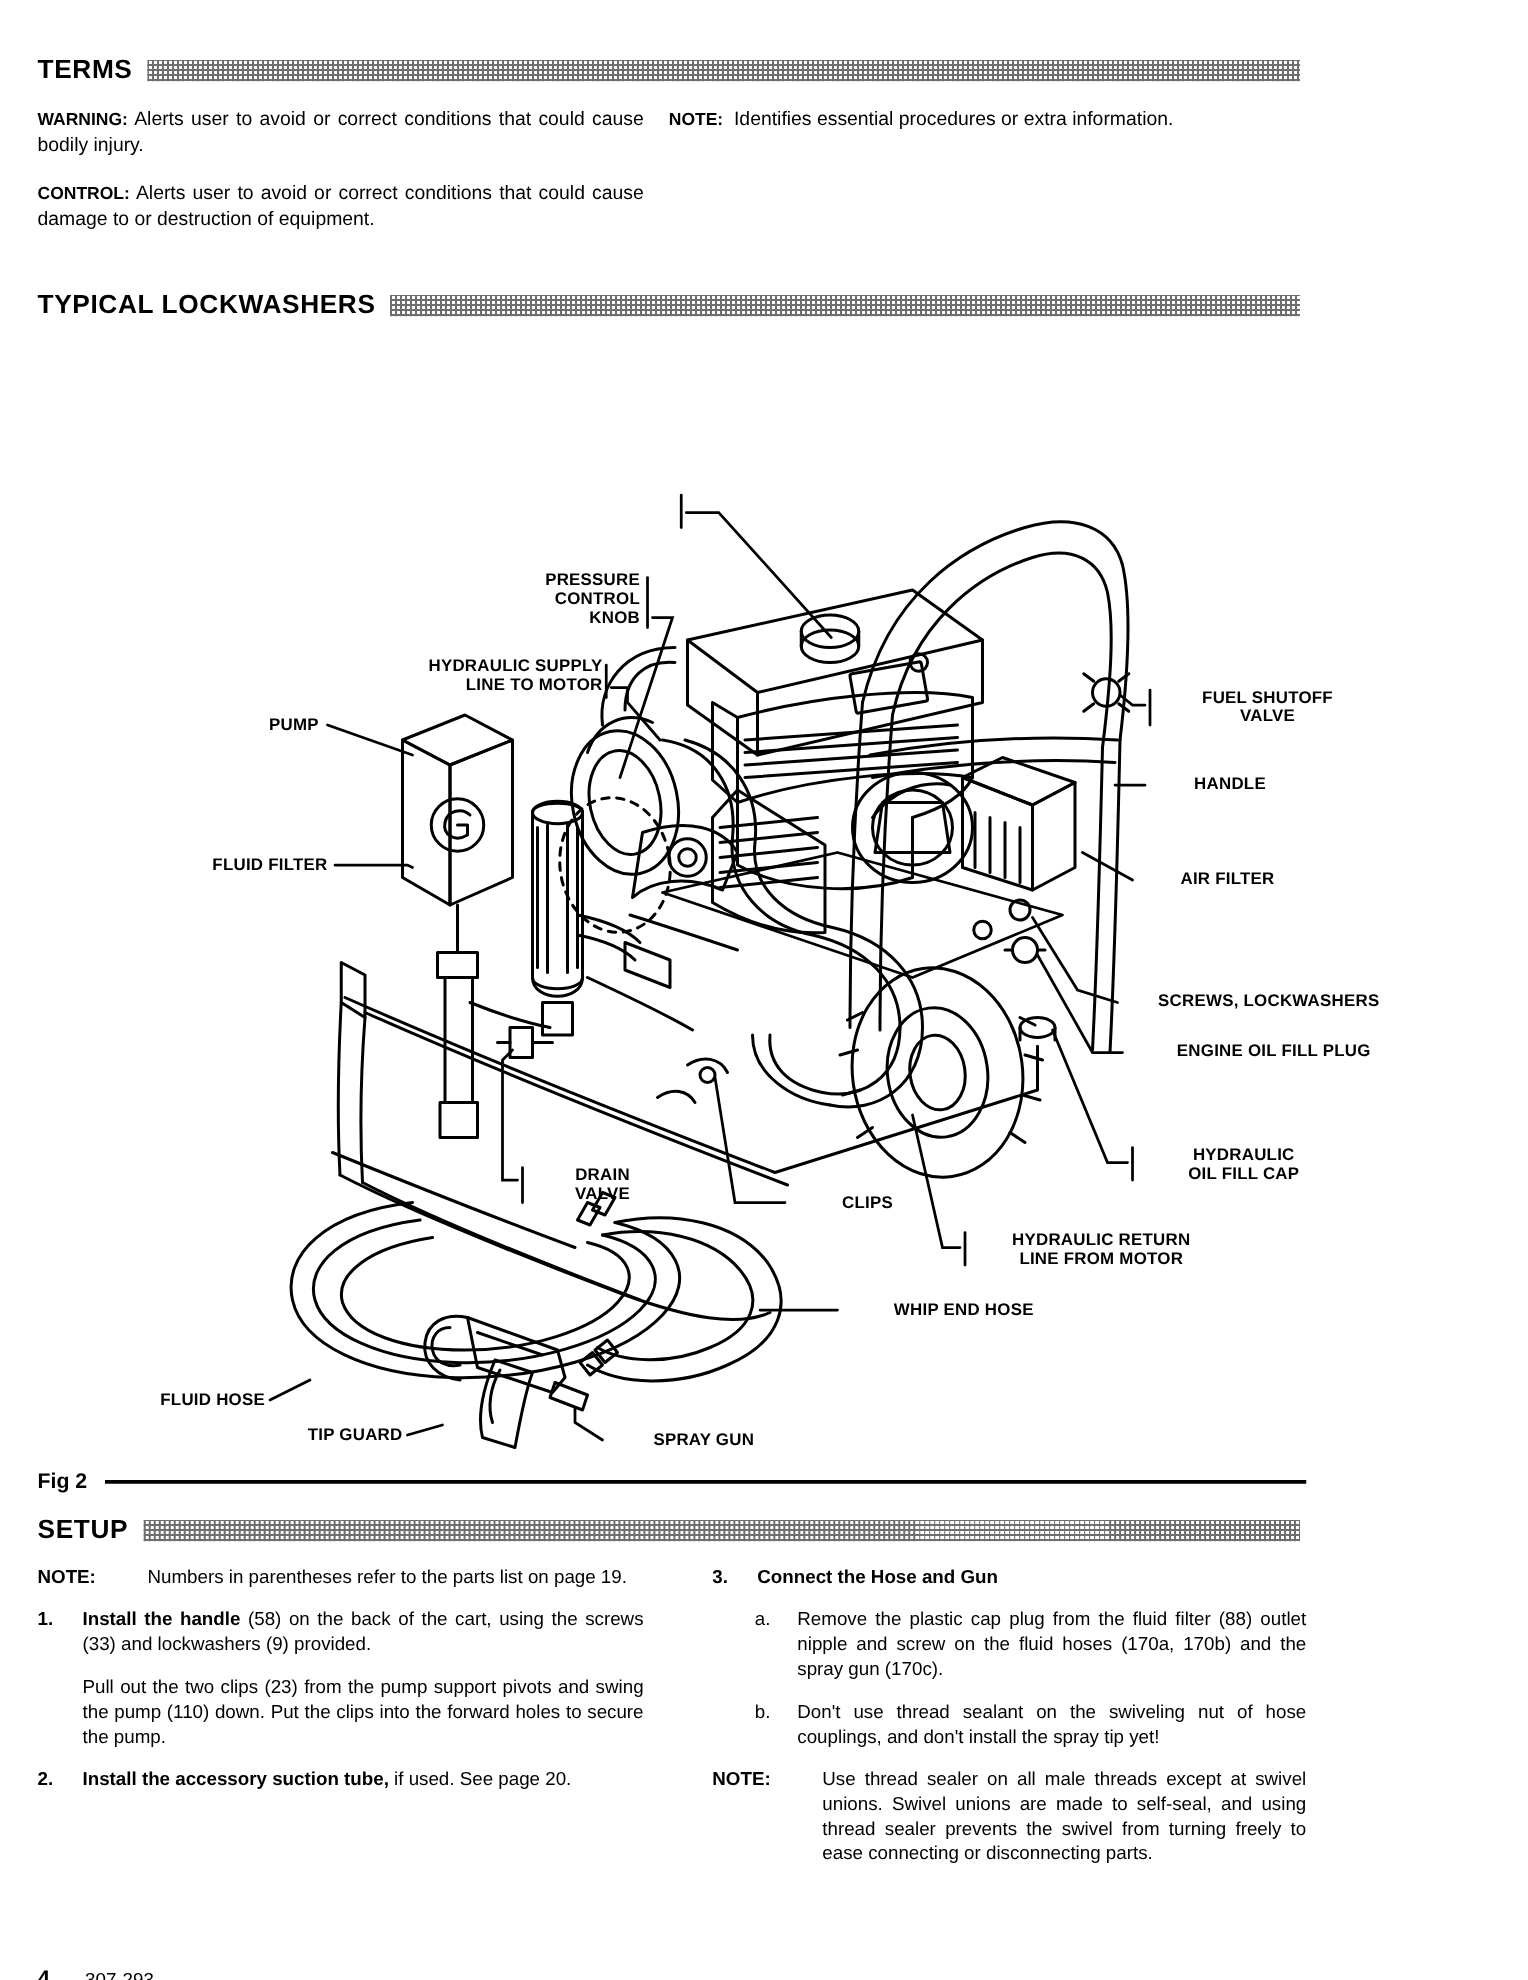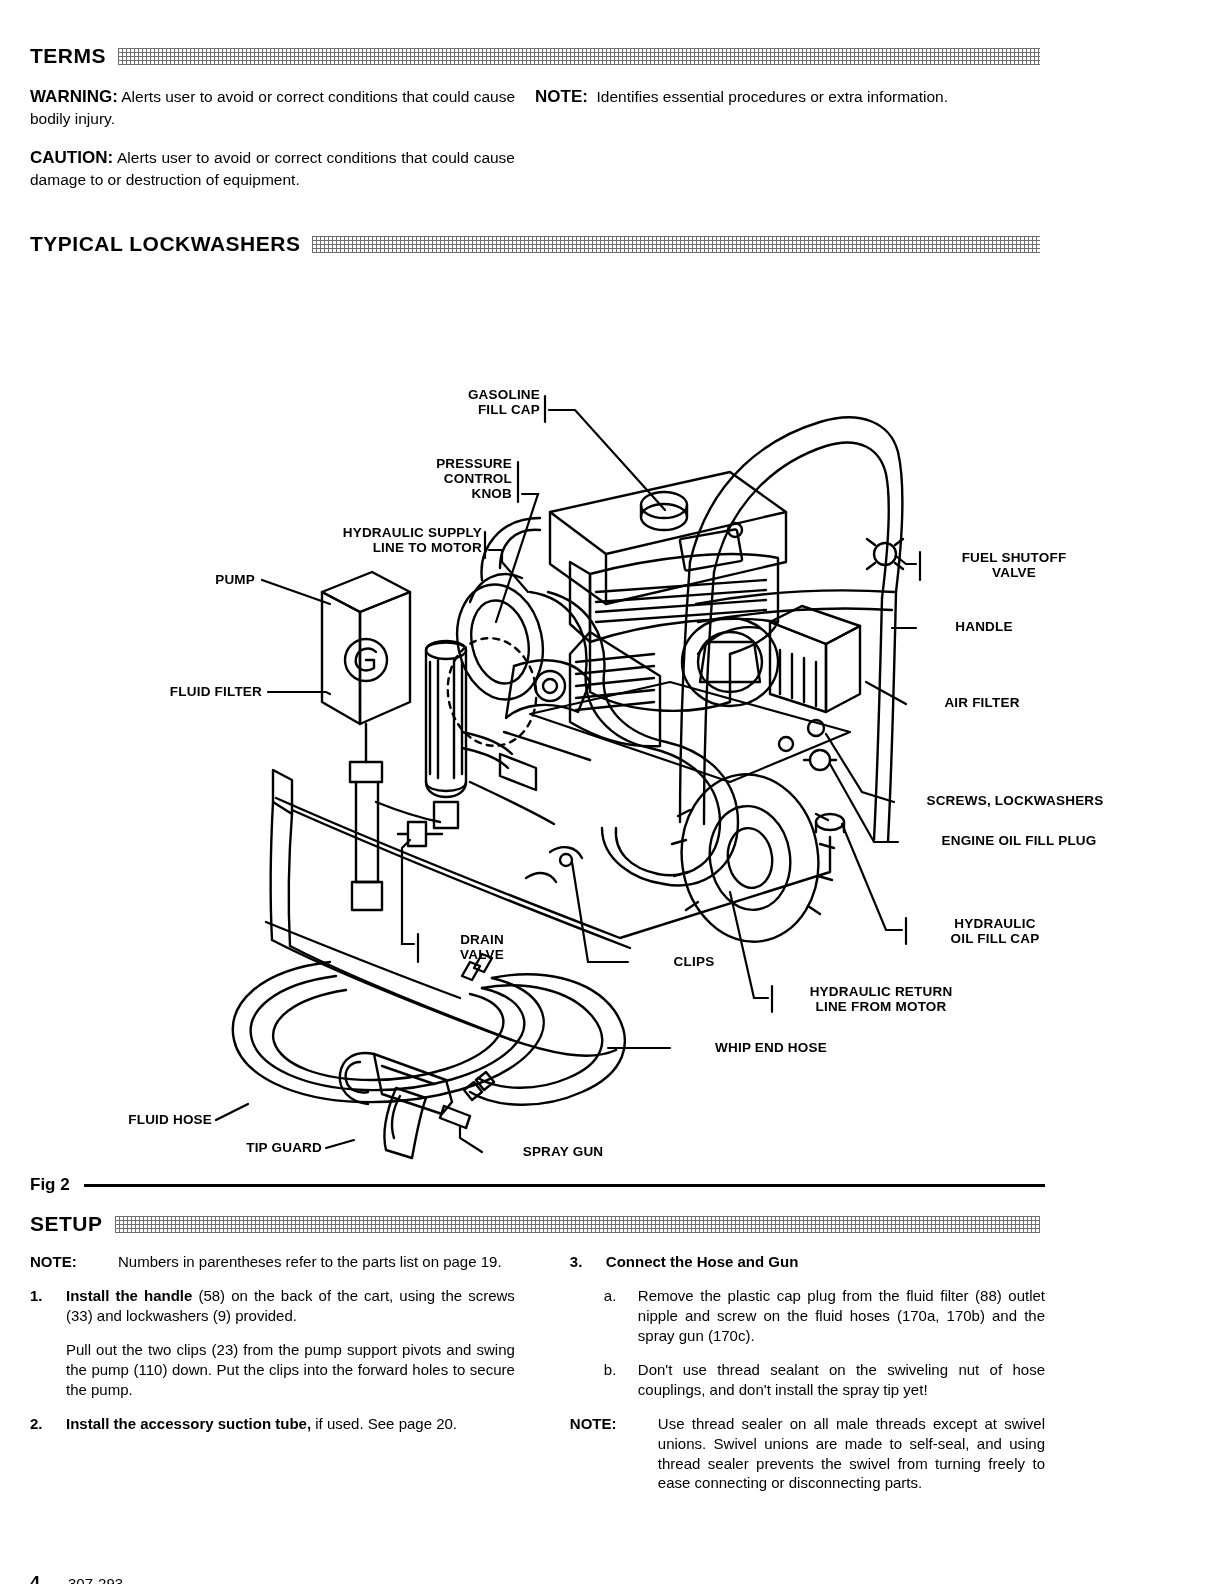--- a/index.html
+++ b/index.html
@@ -56,21 +56,21 @@
     margin-top: 18px;
   }
   .terms-col-left { width: 505px; padding-right: 20px; box-sizing: border-box; }
   .terms-col-right { width: 485px; }
   .term-para {
     font-size: 15.5px;
     line-height: 1.35;
     margin-bottom: 17px;
     text-align: justify;
   }
-  .term-para b { font-size: 17px; }
+  .term-para b { font-size: 14px; }
 
   
   #typical-installation-section {
     position: absolute;
     left: 30px;
     top: 232px;
     width: 1010px;
   }
 
   
@@ -171,21 +171,21 @@
 <div class="page">
 
   <div id="terms-section">
     <div class="section-head">
       <div class="title">TERMS</div>
       <div class="halftone"></div>
     </div>
     <div class="terms-cols">
       <div class="terms-col-left">
         <div class="term-para"><b>WARNING:</b><span> Alerts user to avoid or correct conditions that could cause bodily injury.</span></div>
-        <div class="term-para"><b>CAUTION:</b><span> Alerts user to avoid or correct conditions that could cause damage to or destruction of equipment.</span></div>
+        <div class="term-para"><b>CONTROL:</b><span> Alerts user to avoid or correct conditions that could cause damage to or destruction of equipment.</span></div>
       </div>
       <div class="terms-col-right">
         <div class="term-para"><b>NOTE:</b>&nbsp;&nbsp;<span>Identifies essential procedures or extra information.</span></div>
       </div>
     </div>
   </div>
 
   <div id="typical-installation-section">
     <div class="section-head">
       <div class="title">TYPICAL LOCKWASHERS</div>
@@ -393,22 +393,20 @@
         <path d="M868 580 L 844 580 L 800 502"></path>
 
         <path d="M872 668 L 856 668 L 812 562"></path>
         <path d="M876 656 L 876 682"></path>
 
         <path d="M738 736 L 724 736 L 700 630"></path>
         <path d="M742 724 L 742 750"></path>
       </g>
     </svg>
 
-    <div class="callout right" style="left:220px; top:125px; width:290px;">GASOLINE
-FILL CAP</div>
     <div class="callout right" style="left:220px; top:194px; width:262px;">PRESSURE
 CONTROL
 KNOB</div>
     <div class="callout right" style="left:190px; top:263px; width:262px;">HYDRAULIC SUPPLY
 LINE TO MOTOR</div>
     <div class="callout right" style="left:80px; top:310px; width:145px;">PUMP</div>
     <div class="callout right" style="left:60px; top:422px; width:172px;">FLUID FILTER</div>
     <div class="callout left" style="left:392px; top:670px; width:120px;">DRAIN
 VALVE</div>
     <div class="callout left" style="left:604px; top:692px; width:120px;">CLIPS</div>

